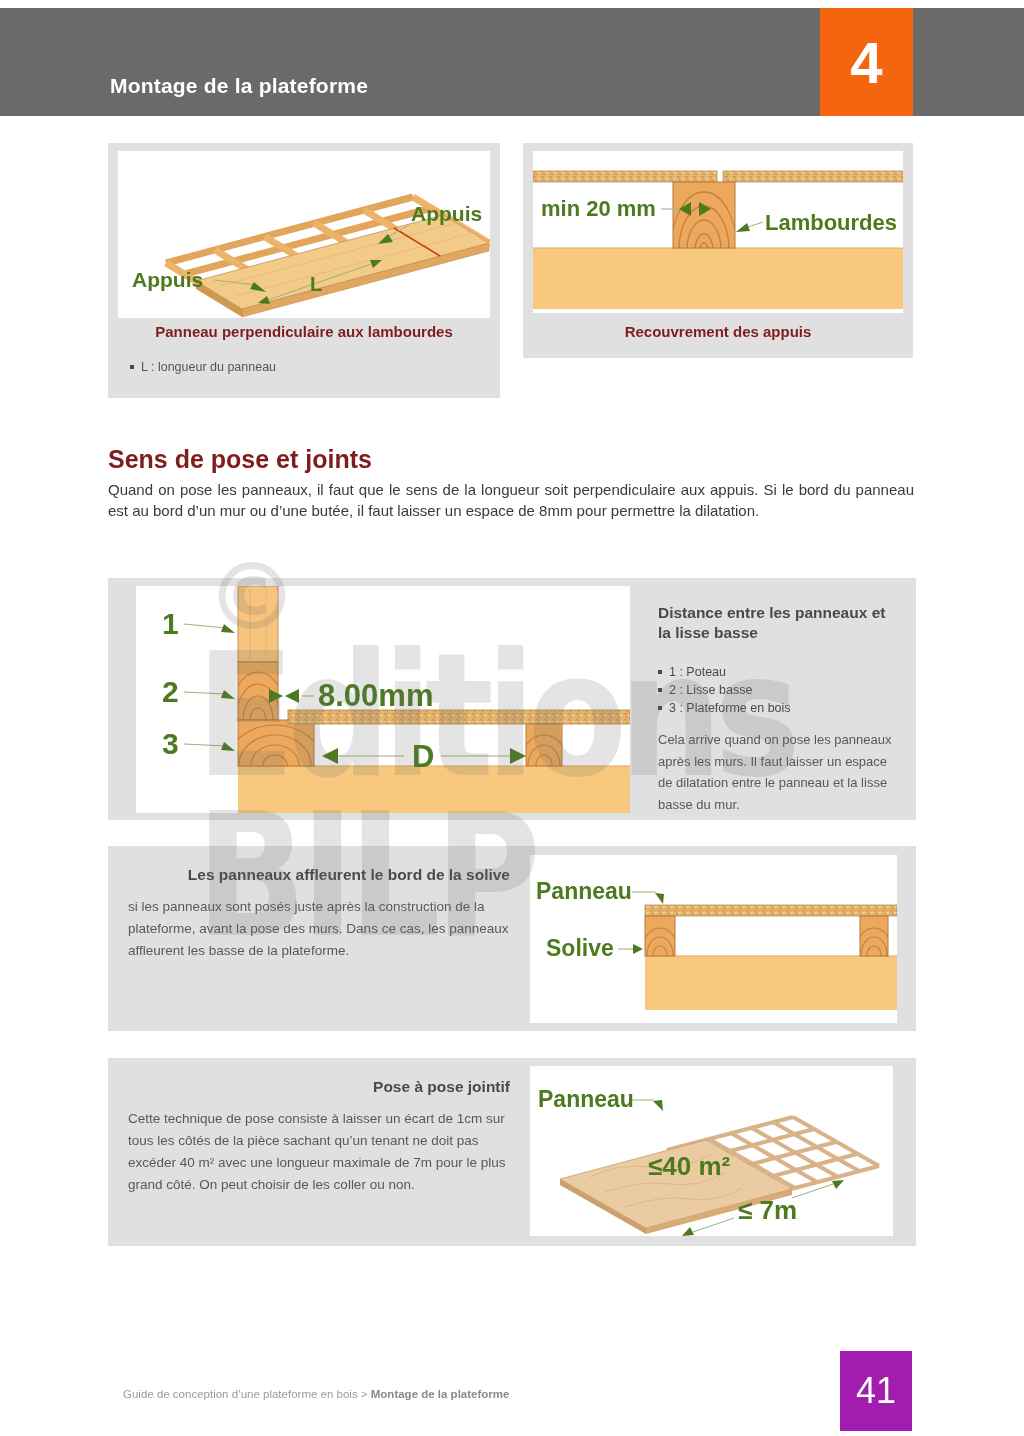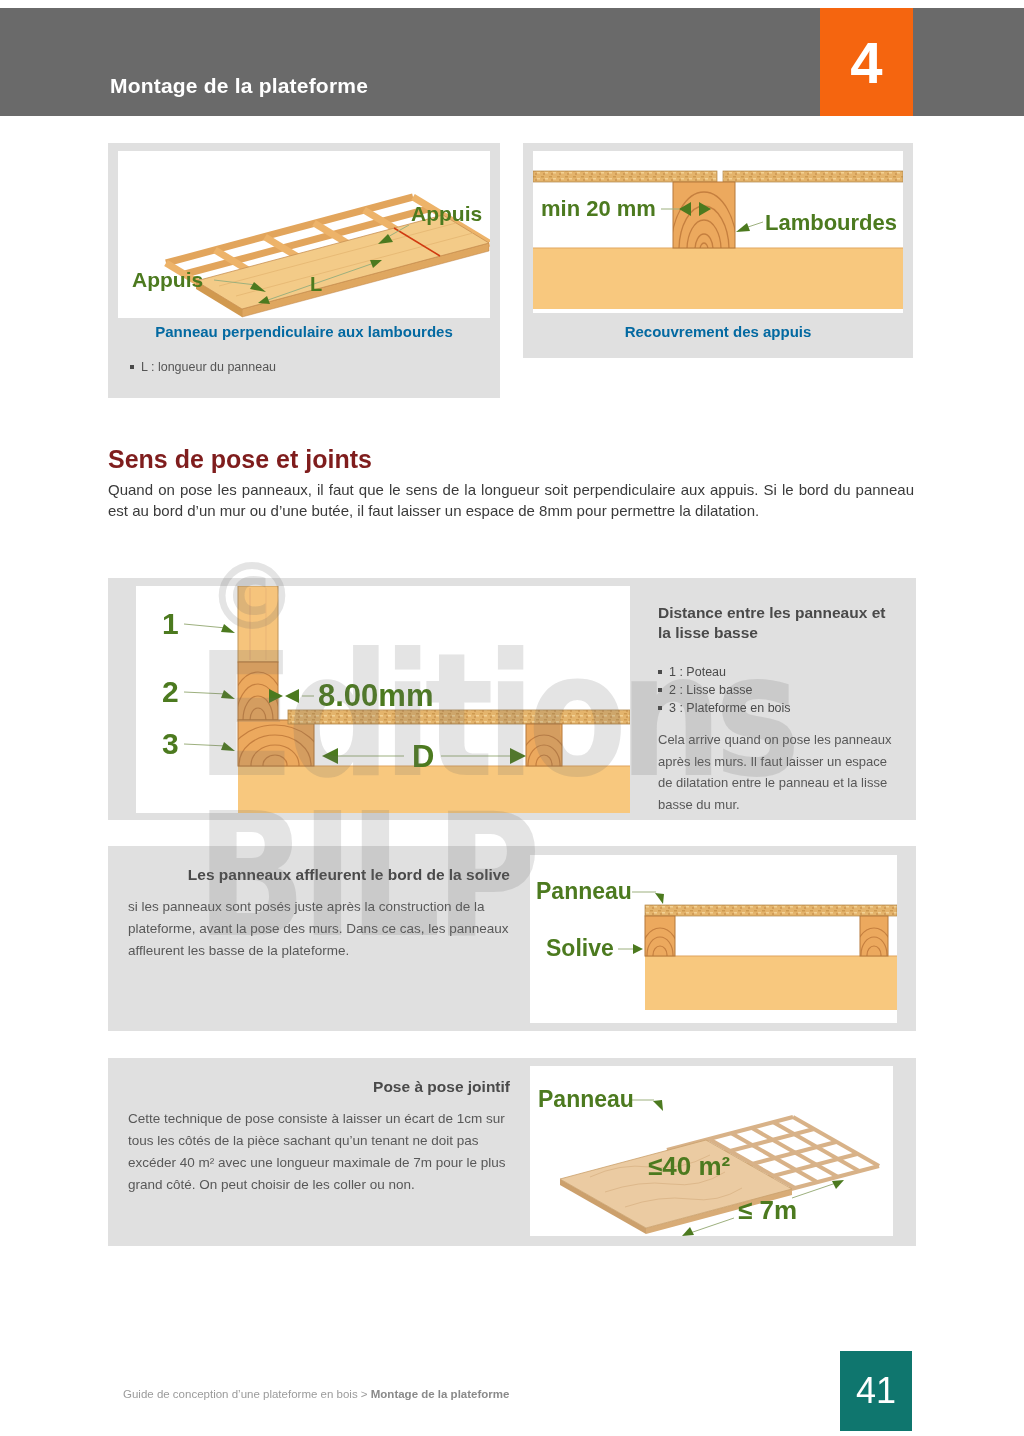--- a/index.html
+++ b/index.html
@@ -8,21 +8,21 @@
 
   
   .header { position:absolute; left:0; top:0; width:1024px; height:108px; background:#6a6a6a; }
   .header-title { position:absolute; left:110px; top:66px; font-size:21px; font-weight:bold; color:#fff; letter-spacing:0.2px; }
   .chapter-box { position:absolute; left:820px; top:0; width:93px; height:108px; background:#f5650f; display:flex; align-items:center; justify-content:center; }
   .chapter-box span { font-size:58px; font-weight:bold; color:#fff; }
 
   
   .panel { position:absolute; background:#e0e0e0; }
   .img-box { position:absolute; background:#fff; }
-  .caption { position:absolute; width:100%; text-align:center; font-size:15px; font-weight:bold; color:#0369a1; }
+  .caption { position:absolute; width:100%; text-align:center; font-size:15px; font-weight:bold; color:#7f1d1d; }
   .bullet-row { display:flex; align-items:center; gap:7px; font-size:12.5px; color:#555; }
   .sq { width:4px; height:4px; background:#4a4a4a; flex:none; }
 
   
   .section-heading { position:absolute; left:108px; top:437px; font-size:25px; font-weight:bold; color:#7f1d1d; }
   .para { position:absolute; left:108px; width:806px; font-size:15px; line-height:21px; color:#3a3a3a; text-align:justify; }
   .para.p1 { top:471px; }
   .para.p2 { top:533px; text-align:left; }
 
   
@@ -40,21 +40,21 @@
 
   
   .wm { position:absolute; color:rgba(105,105,105,0.18); font-family:"DejaVu Sans", sans-serif; font-weight:bold; pointer-events:none; z-index:9; white-space:nowrap; }
   .wm-copy { left:206px; top:536px; font-size:92px; }
   .wm-line1 { left:196px; top:608px; font-size:145px; letter-spacing:-8px; transform:scaleY(1.18); transform-origin:top left; }
   .wm-line2 { left:196px; top:768px; font-size:145px; letter-spacing:-6px; transform:scaleY(1.18); transform-origin:top left; }
 
   
   .breadcrumb { position:absolute; left:123px; top:1380px; font-size:11.5px; color:#9b9b9b; }
   .breadcrumb b { color:#8a8a8a; }
-  .page-num { position:absolute; left:840px; top:1343px; width:72px; height:80px; background:#0f766e; display:flex; align-items:center; justify-content:center; }
+  .page-num { position:absolute; left:840px; top:1343px; width:72px; height:80px; background:#a21caf; display:flex; align-items:center; justify-content:center; }
   .page-num span { color:#fff; font-size:36px; }
 
   svg text { font-family:"Liberation Sans", sans-serif; font-weight:bold; fill:#4c7a1f; }
   svg .leader { stroke:#9db07e; stroke-width:1; fill:none; }
   svg .dim { stroke:#9db07e; stroke-width:1; fill:none; }
   svg .arr { fill:#4c7a1f; }
 </style>
 </head>
 <body>
 

